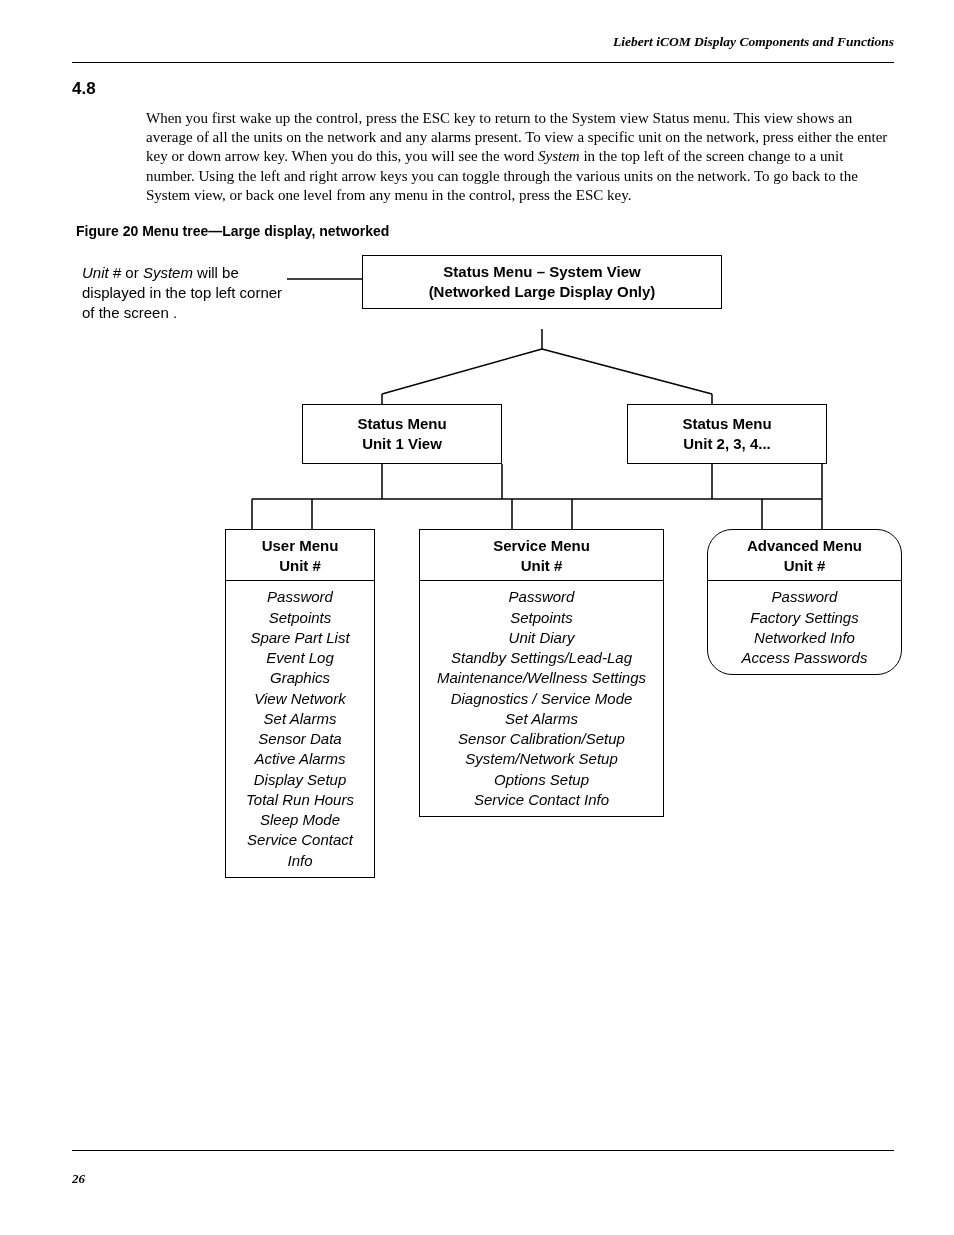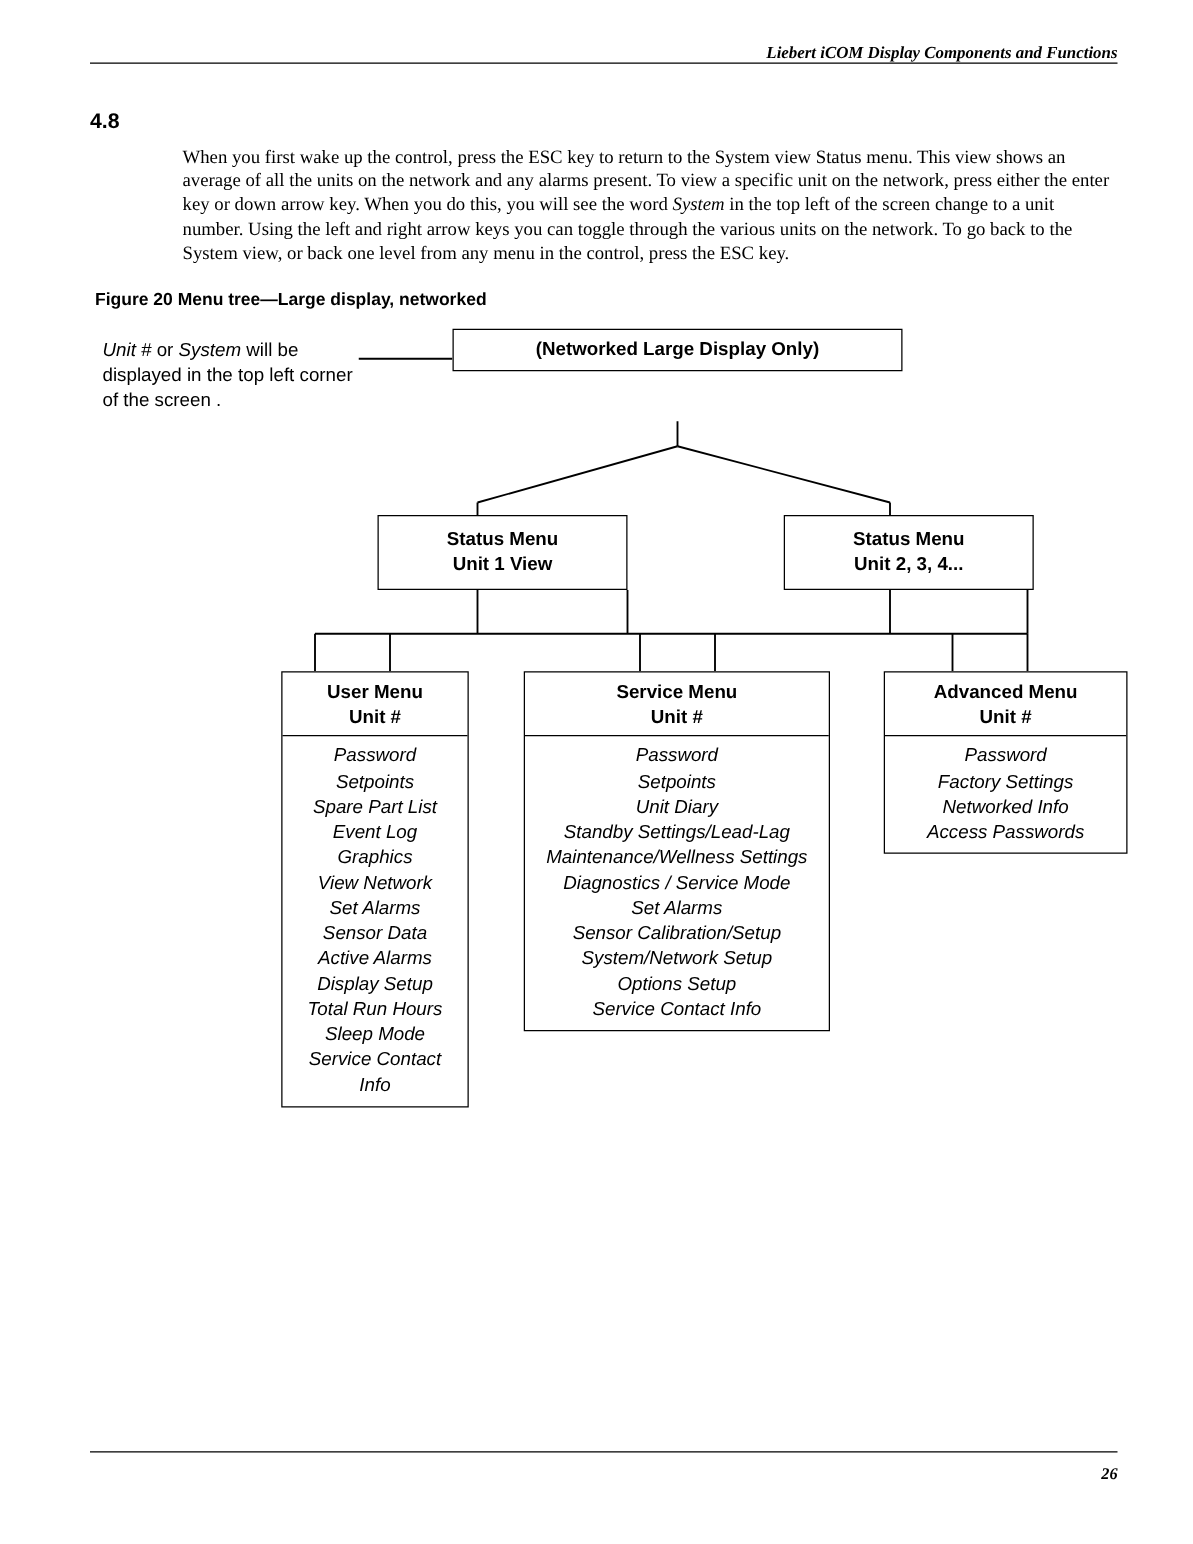--- a/index.html
+++ b/index.html
@@ -16,22 +16,22 @@
     height: 1235px;
     position: relative;
     padding: 34px 60px 40px 72px;
   }
   .running-head {
     font-style: italic;
     font-weight: bold;
     font-size: 13.5px;
     text-align: right;
     border-bottom: 1.5px solid #000;
-    padding-bottom: 0;
-    margin-bottom: 36px;
+    padding-bottom: 12px;
+    margin-bottom: 16px;
     font-family: "Times New Roman", Times, serif;
   }
   .sec-row { display: flex; gap: 14px; }
   .sec-num {
     width: 48px;
     font-weight: bold;
     font-size: 17px;
     font-family: Arial, Helvetica, sans-serif;
   }
   .sec-title {
@@ -82,26 +82,26 @@
     left: 0; top: 0;
     width: 820px; height: 640px;
     pointer-events: none;
   }
   .footer {
     position: absolute;
     bottom: 48px;
     left: 72px;
     right: 60px;
     border-top: 1.5px solid #000;
-    text-align: right;
+    text-align: left;
     font-family: "Times New Roman", Times, serif;
     font-style: italic;
     font-weight: bold;
     font-size: 13px;
-    padding-top: 9px;
+    padding-top: 20px;
   }
 </style>
 </head>
 <body>
 
 <div class="page">
 
   <div class="running-head">Liebert iCOM Display Components and Functions</div>
 
   <div class="sec-row">
@@ -144,20 +144,21 @@
         <line x1="680" y1="250" x2="680" y2="280"></line>
         <line x1="740" y1="250" x2="740" y2="280"></line>
       </g>
     </svg>
 
     <div class="note-box" style="left:0; top:14px;">
       <span class="it">Unit #</span><span> or </span><span class="it">System</span><span> will be displayed in the top left corner of the screen .</span>
     </div>
 
     <div class="box" style="left:280px; top:6px; width:360px;">
+      <div class="hdr">Status Menu – System View</div>
       <div class="hdr">(Networked Large Display Only)</div>
     </div>
 
     <div class="box" style="left:220px; top:155px; width:200px; height:60px; display:flex; flex-direction:column; justify-content:center;">
       <div class="hdr">Status Menu</div>
       <div class="hdr">Unit 1 View</div>
     </div>
 
     <div class="box" style="left:545px; top:155px; width:200px; height:60px; display:flex; flex-direction:column; justify-content:center;">
       <div class="hdr">Status Menu</div>
@@ -197,21 +198,21 @@
           <div class="line">Maintenance/Wellness Settings</div>
           <div class="line">Diagnostics / Service Mode</div>
           <div class="line">Set Alarms</div>
           <div class="line">Sensor Calibration/Setup</div>
           <div class="line">System/Network Setup</div>
           <div class="line">Options Setup</div>
           <div class="line">Service Contact Info</div>
         </div>
     </div>
 
-    <div class="box" style="left:625px; top:280px; width:195px;">
+    <div class="box" style="left:625px; top:280px; width:195px;border-radius:25px;">
       <div class="hdr">Advanced Menu</div>
       <div class="hdr" style="margin-bottom:4px;">Unit #</div>
       <div style="border-top:1.5px solid #000; margin:4px -8px 6px;"></div>
       <div>
           <div class="line">Password</div>
           <div class="line">Factory Settings</div>
           <div class="line">Networked Info</div>
           <div class="line">Access Passwords</div>
         </div>
     </div>

